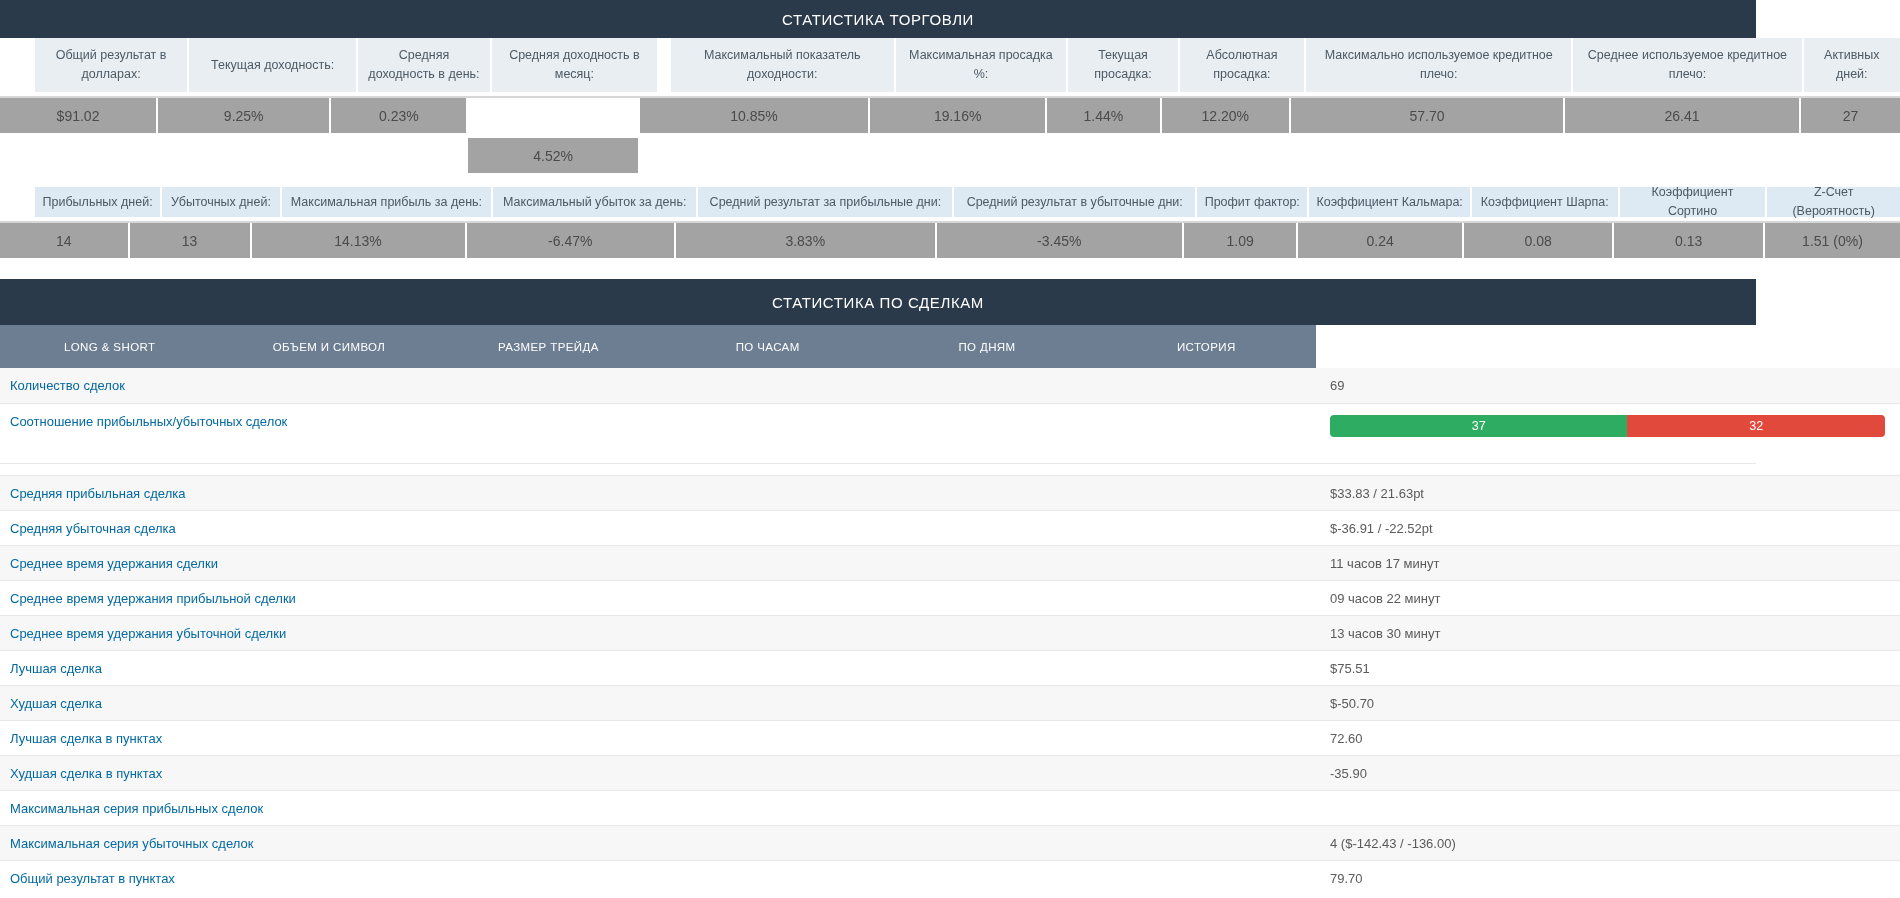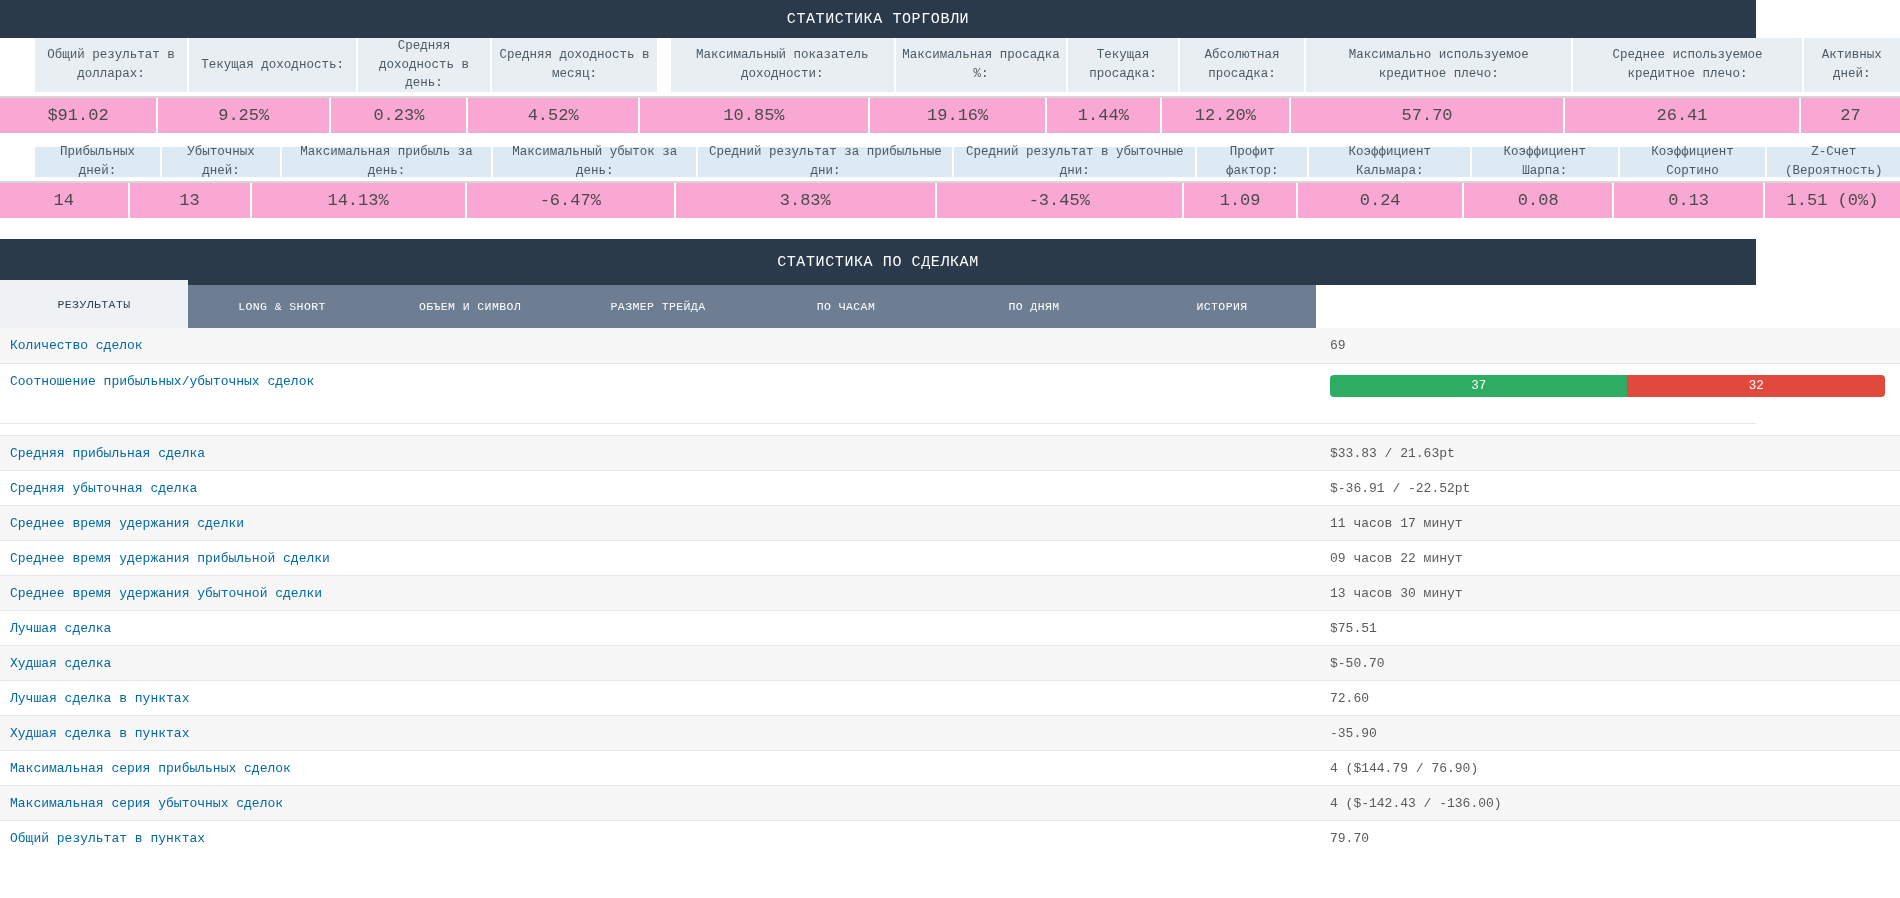--- a/index.html
+++ b/index.html
@@ -2,21 +2,21 @@
 <html><head>
 <meta charset="utf-8">
 <style>
   * { margin:0; padding:0; box-sizing:border-box; }
   html,body { background:#fff; }
   body {
     width:1900px; height:898px; overflow:hidden;
     font-family:"Liberation Sans","DejaVu Sans",sans-serif;
     -webkit-font-smoothing:antialiased;
   }
-  .page { width:1756px; height:898px; background:#fff;font-family:Liberation Mono, monospace; }
+  .page { width:1756px; height:898px; background:#fff; }
 
   
   .sec-header {
     background:#2a3a4b; color:#fff; text-align:center;
     display:flex; align-items:center; justify-content:center;
     letter-spacing:.6px; font-size:15px; font-weight:400;
   }
   .sec-header.h1 { height:38px; }
   .sec-header.h2 { height:46px; }
 
@@ -28,21 +28,21 @@
     display:flex; align-items:center; justify-content:center; text-align:center;
     padding:4px 6px;
   }
   .hdr-row.tall .hdr-cell { height:54px; }
   .hdr-row.short .hdr-cell { height:30px; background:#dde9f3; }
   .val-row {
     display:flex; gap:2px; background:#fff;
     margin-top:4px; border-top:2px solid #d7d7d7;
   }
   .val-cell {
-    background:#f9a8d4; color:#4b4b4b; font-size:17px; height:35px;
+    background:#a3a3a3; color:#4b4b4b; font-size:14px; height:35px;
     display:flex; align-items:center; justify-content:center; text-align:center;
     padding:0 4px;
   }
   .gap14 { height:14px; } .gap21 { height:21px; }
 
   
   .tabs { display:flex; width:1316px; height:43px; background:#fff; position:relative; }
   .tab {
     flex:1 1 0; background:#6d7e92; color:#fff; font-size:11.5px;
     display:flex; align-items:center; justify-content:center;
@@ -97,21 +97,21 @@
         <div class="hdr-cell" style="flex: 1 1 5.9%;">Текущая просадка:</div>
         <div class="hdr-cell" style="flex: 1 1 6.7%;">Абсолютная просадка:</div>
         <div class="hdr-cell" style="flex: 1 1 14.3%;">Максимально используемое кредитное плечо:</div>
         <div class="hdr-cell" style="flex: 1 1 12.3%;">Среднее используемое кредитное плечо:</div>
         <div class="hdr-cell" style="flex: 1 1 5.2%;">Активных дней:</div>
       </div>
     <div class="val-row" id="s1r1-values">
         <div class="val-cell" style="flex: 1 1 8.2%;">$91.02</div>
         <div class="val-cell" style="flex: 1 1 9%;">9.25%</div>
         <div class="val-cell" style="flex: 1 1 7.1%;">0.23%</div>
-        <div class="val-cell" style="flex: 1 1 8.9%;">4.52%</div>
+        <div class="val-cell" style="flex: 1 1 8.9%; margin-top: 40px;">4.52%</div>
         <div class="val-cell" style="flex: 1 1 12%;">10.85%</div>
         <div class="val-cell" style="flex: 1 1 9.2%;">19.16%</div>
         <div class="val-cell" style="flex: 1 1 5.9%;">1.44%</div>
         <div class="val-cell" style="flex: 1 1 6.7%;">12.20%</div>
         <div class="val-cell" style="flex: 1 1 14.3%;">57.70</div>
         <div class="val-cell" style="flex: 1 1 12.3%;">26.41</div>
         <div class="val-cell" style="flex: 1 1 5.2%;">27</div>
       </div>
   </div>
 
@@ -146,21 +146,20 @@
       </div>
   </div>
 
   <div class="gap21"></div>
 
   <div class="sec-header h2">
     <span>СТАТИСТИКА ПО СДЕЛКАМ</span>
   </div>
 
   <div class="tabs" id="tabs">
-      <div class="tab active">РЕЗУЛЬТАТЫ</div>
       <div class="tab">LONG &amp; SHORT</div>
       <div class="tab">ОБЪЕМ И СИМВОЛ</div>
       <div class="tab">РАЗМЕР ТРЕЙДА</div>
       <div class="tab">ПО ЧАСАМ</div>
       <div class="tab">ПО ДНЯМ</div>
       <div class="tab">ИСТОРИЯ</div>
     </div>
 
   <div id="trade-table">
       <div class="trow gray first">
@@ -208,21 +207,20 @@
       <div class="trow white">
         <div class="tlabel">Лучшая сделка в пунктах</div>
         <div class="tvalue">72.60</div>
       </div>
       <div class="trow gray">
         <div class="tlabel">Худшая сделка в пунктах</div>
         <div class="tvalue">-35.90</div>
       </div>
       <div class="trow white">
         <div class="tlabel">Максимальная серия прибыльных сделок</div>
-        <div class="tvalue">4 ($144.79 / 76.90)</div>
       </div>
       <div class="trow gray">
         <div class="tlabel">Максимальная серия убыточных сделок</div>
         <div class="tvalue">4 ($-142.43 / -136.00)</div>
       </div>
       <div class="trow white">
         <div class="tlabel">Общий результат в пунктах</div>
         <div class="tvalue">79.70</div>
       </div>
     </div>

